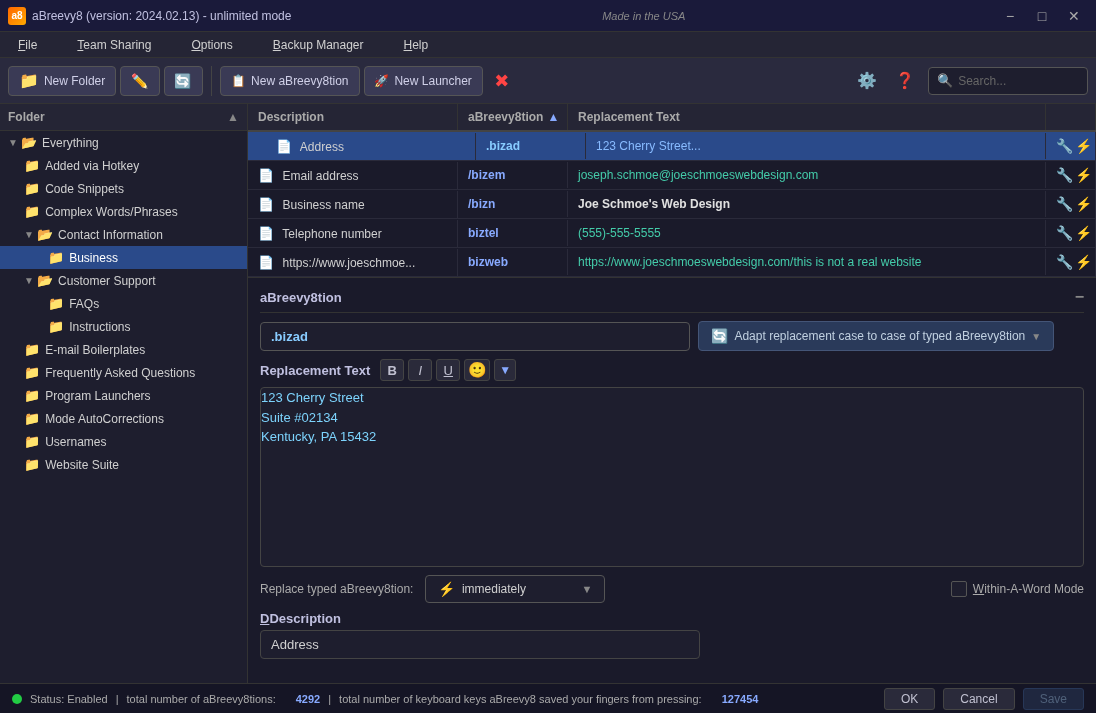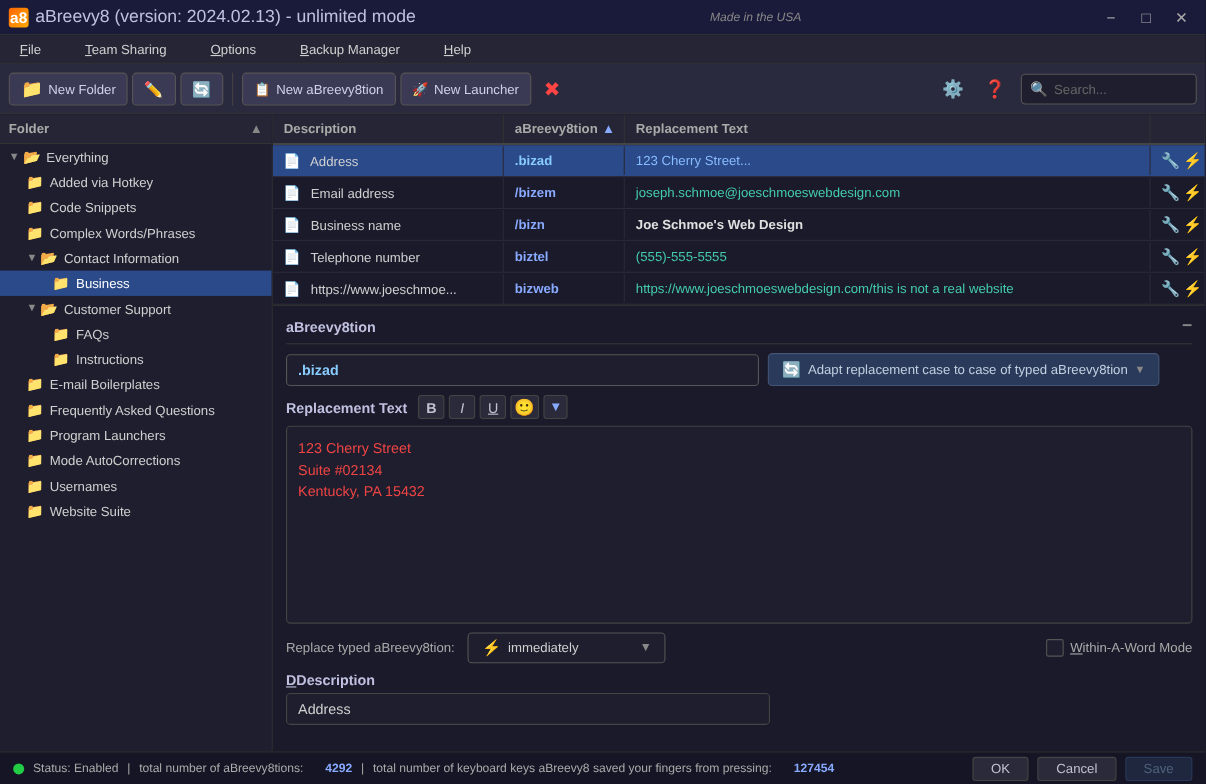--- a/index.html
+++ b/index.html
@@ -29,27 +29,27 @@
       gap: 6px;
     }
     .title-bar-icon {
       width: 18px;
       height: 18px;
       background: linear-gradient(135deg, #ff6600, #ffaa00);
       border-radius: 3px;
       display: flex;
       align-items: center;
       justify-content: center;
-      font-size: 14px;
+      font-size: 10px;
       color: white;
       font-weight: bold;
     }
     .title-text {
       color: #c0c0e0;
-      font-size: 16px;
+      font-size: 12px;
     }
     .title-bar-controls {
       display: flex;
       gap: 4px;
     }
     .win-btn {
       width: 28px;
       height: 20px;
       border: none;
       background: transparent;
@@ -236,21 +236,21 @@
     .th-sort { color: #88aaff; }
     .th-replace { flex: 1; }
     .th-actions { width: 50px; }
 
     .table-row {
       display: flex;
       align-items: center;
       border-bottom: 1px solid #2a2a3a;
       cursor: pointer;
     }
-    .table-row.selected { background: #2a4a8a; }
+    .table-row.selected { background: #2a4a8a; padding-left: 18px; }
     .td {
       padding: 6px 10px;
       font-size: 12px;
       overflow: hidden;
       text-overflow: ellipsis;
       white-space: nowrap;
       border-right: 1px solid #2a2a3a;
     }
     .td-desc { width: 210px; }
     .td-abbrev { width: 110px; color: #88aaff; font-weight: bold; }
@@ -370,22 +370,21 @@
       font-size: 12px;
       display: flex; align-items: center; justify-content: center;
     }
 
     .replacement-textarea {
       width: 100%;
       height: 180px;
       background: #1e1e2e;
       border: 1px solid #444;
       border-radius: 4px;
-      padding: 10px;
-      color: #ef4444;
+      color: #7dd3fc;
       font-size: 13px;
       font-family: inherit;
       resize: none;
       outline: none;
       line-height: 1.5;
     }
 
     
     .replace-row {
       display: flex;

